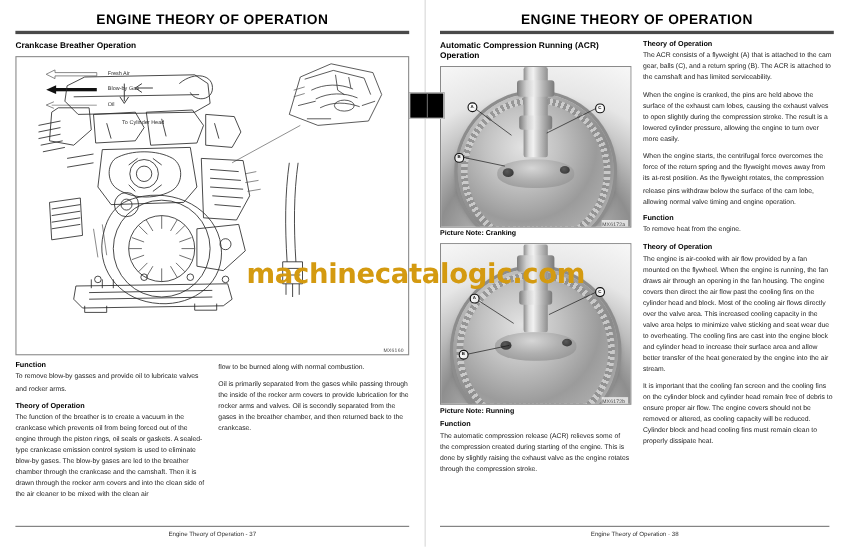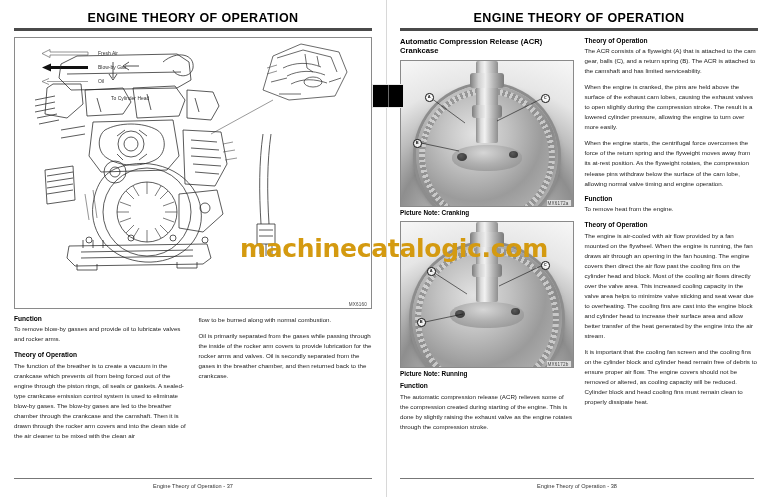--- a/index.html
+++ b/index.html
@@ -119,36 +119,37 @@
 
   
   .edge-tab{
     position:absolute;left:372px;top:84px;width:32px;height:24px;
     background:#000;border:1.5px solid #e8e8e8;box-sizing:border-box;
   }
   .edge-tab:after{content:"";position:absolute;left:50%;top:0;bottom:0;width:1px;background:#6a6a6a;}
 
   
   .watermark{
-    position:absolute;left:240px;top:234px;
+    position:absolute;left:224px;top:234px;
     font-size:25px;font-weight:bold;color:#d49a10;
     letter-spacing:-.3px;white-space:nowrap;pointer-events:none;
     font-family:"DejaVu Sans", sans-serif;
   }
 </style>
 </head>
 <body>
 
 <div class="spread">
 
   <div class="page page-left">
 
     <div class="pg-header">ENGINE   THEORY OF OPERATION</div>
     <div class="hdr-rule"></div>
 
+    <div class="sec-title">Crankcase Breather Operation</div>
 
     <div class="figbox" style="height:272px;">
       <div class="legend">
         <div class="legend-row">
           <span class="legend-arrow">
             <svg width="48" height="9" viewBox="0 0 48 9">
               <path d="M9,0.5 L9,3 L47,3 L47,6 L9,6 L9,8.5 L1,4.5 Z" fill="#ffffff" stroke="#666" stroke-width="0.7"></path>
             </svg>
           </span>
           <span class="legend-label">Fresh Air</span>
@@ -311,21 +312,21 @@
   </div>
 
   <div class="page page-right">
 
     <div class="pg-header">ENGINE   THEORY OF OPERATION</div>
     <div class="hdr-rule"></div>
 
     <div class="cols">
 
       <div class="col">
-        <div class="sec-title">Automatic Compression Release (ACR) Crankcase</div>
+        <div class="sec-title">Automatic Compression Running (ACR) Operation</div>
 
         <div class="figbox" style="height:147px;">
           <div class="photo">
             <div class="gear" style="width:142px;height:142px;top:24px;"></div>
             <div class="shaft" style="width:22px;height:82px;top:0;"></div>
             <div class="lobe" style="width:34px;height:15px;top:12px;"></div>
             <div class="lobe" style="width:30px;height:13px;top:44px;"></div>
             <div class="hubplate" style="width:70px;height:26px;top:84px;"></div>
             <div class="hole" style="width:10px;height:8px;left:56px;top:92px;"></div>
             <div class="hole" style="width:9px;height:7px;left:108px;top:90px;"></div>

